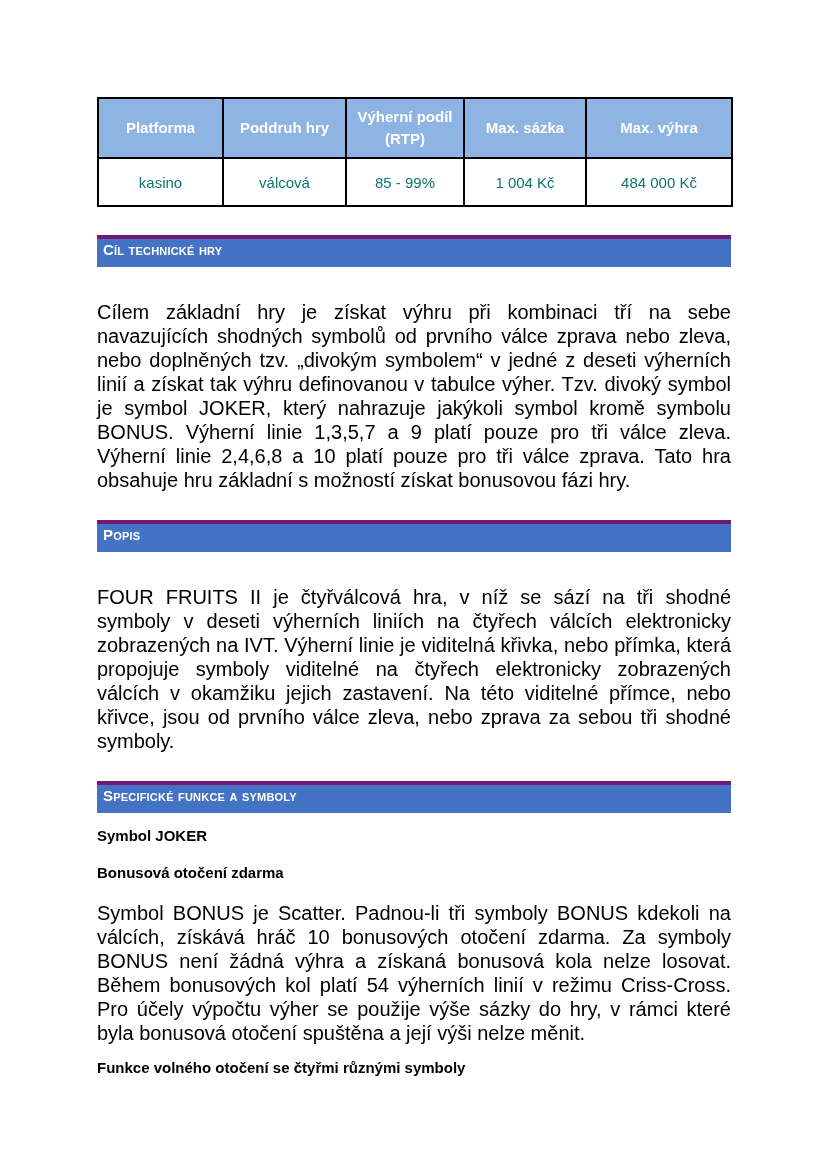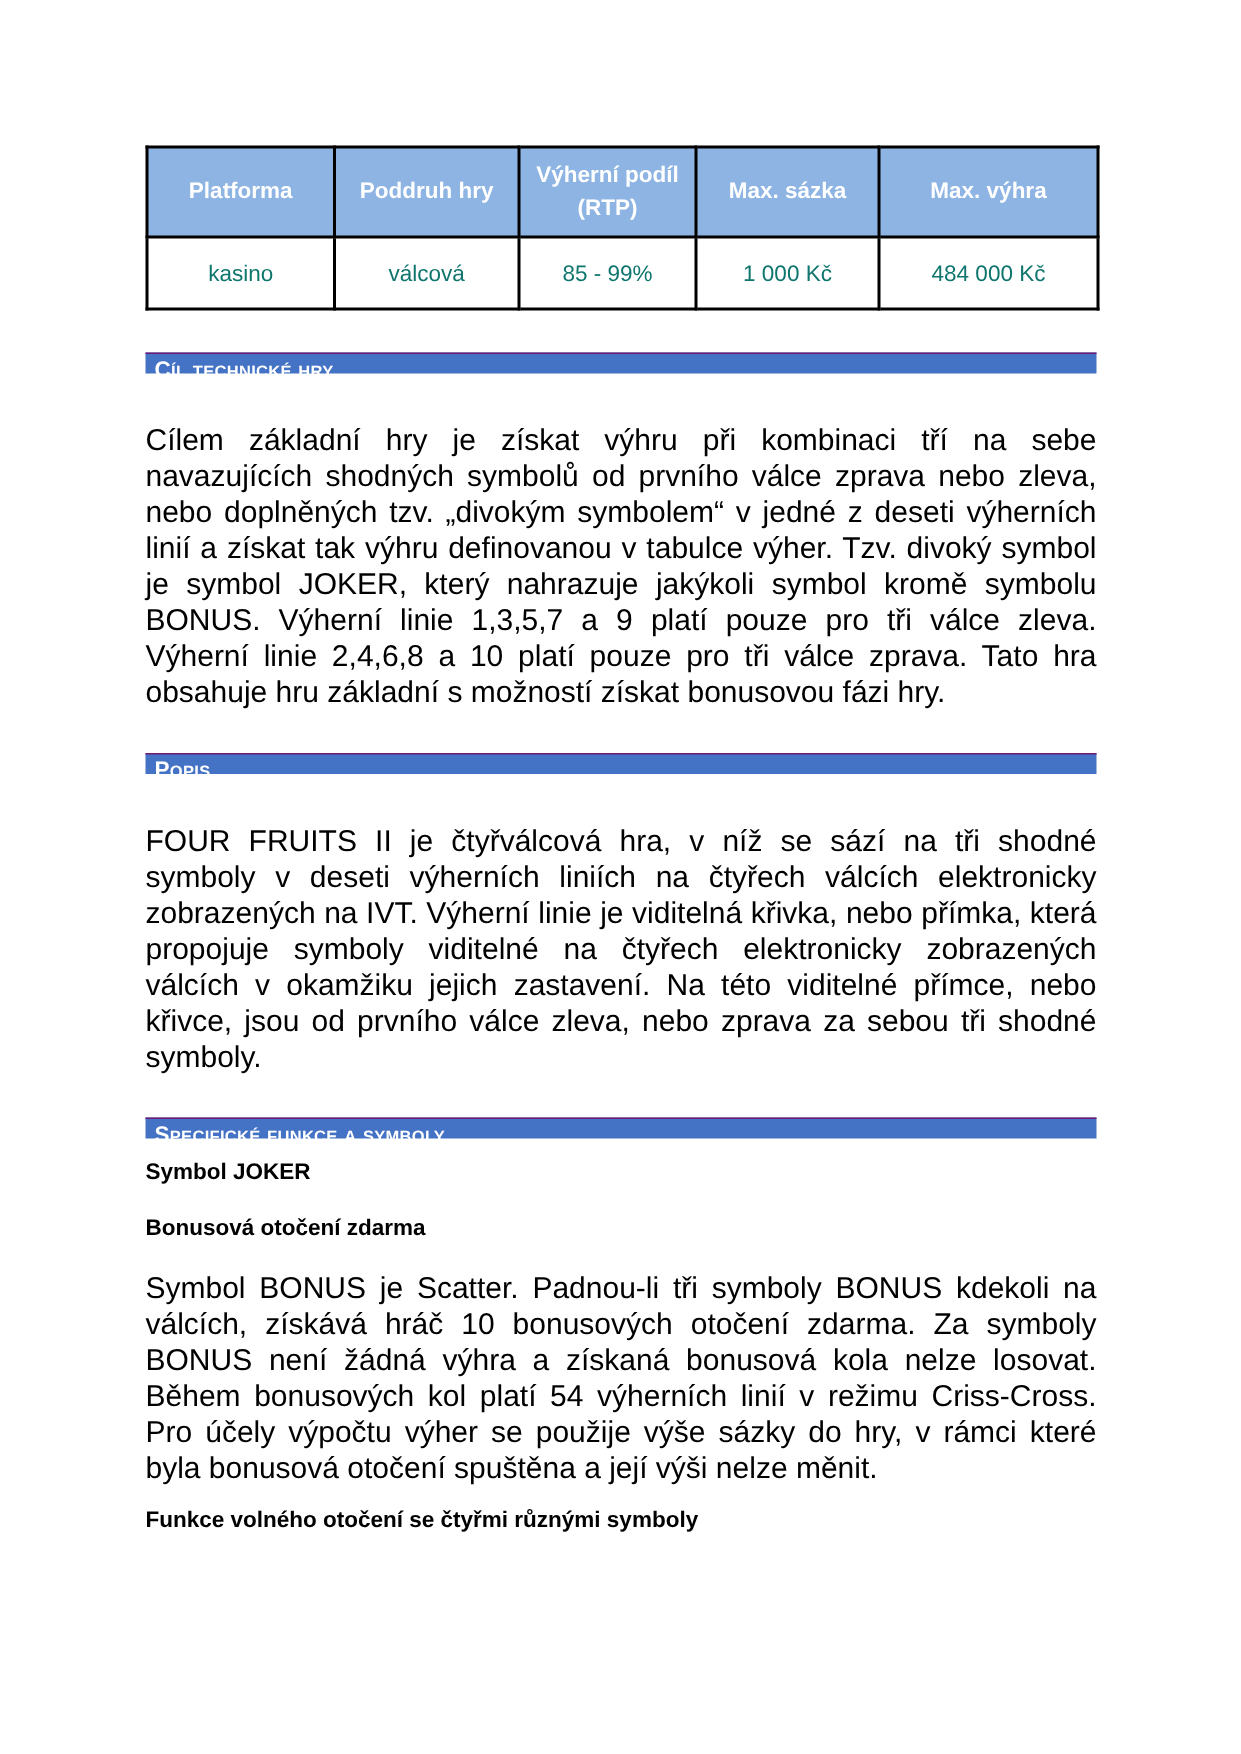--- a/index.html
+++ b/index.html
@@ -40,27 +40,27 @@
   }
   table.info-table td {
     background: #ffffff;
     color: #0f766e;
     height: 48px;
     font-weight: normal;
   }
   
   .section-bar {
     background: #4472C4;
-    border-top: 1px solid #701a75;
+    border-top: 4px solid #701a75;
     color: #ffffff;
     font-weight: bold;
     font-variant: small-caps;
     font-size: 15px;
     letter-spacing: 0.2px;
-    height: 14px;
+    height: 32px;
     line-height: 22px;
     padding-left: 6px;
     margin: 28px 0 33px 0;
   }
   .section-bar.tight { margin-bottom: 8px; }
   
   p.body-text {
     font-size: 20px;
     line-height: 24px;
     text-align: justify;
@@ -92,21 +92,21 @@
         <th>Výherní podíl (RTP)</th>
         <th>Max. sázka</th>
         <th>Max. výhra</th>
       </tr>
     </thead>
     <tbody>
       <tr>
         <td>kasino</td>
         <td>válcová</td>
         <td>85 - 99%</td>
-        <td>1 000 Kč</td>
+        <td>1 004 Kč</td>
         <td>484 000 Kč</td>
       </tr>
     </tbody>
   </table>
 
   <div class="section-bar">Cíl technické hry</div>
   <p class="body-text">Cílem základní hry je získat výhru při kombinaci tří na sebe navazujících shodných symbolů od prvního válce zprava nebo zleva, nebo doplněných tzv. „divokým symbolem“ v jedné z deseti výherních linií a získat tak výhru definovanou v tabulce výher. Tzv. divoký symbol je symbol JOKER, který nahrazuje jakýkoli symbol kromě symbolu BONUS. Výherní linie 1,3,5,7 a 9 platí pouze pro tři válce zleva. Výherní linie 2,4,6,8 a 10 platí pouze pro tři válce zprava. Tato hra obsahuje hru základní s možností získat bonusovou fázi hry.</p>
 
   <div class="section-bar">Popis</div>
   <p class="body-text">FOUR FRUITS II je čtyřválcová hra, v níž se sází na tři shodné symboly v deseti výherních liniích na čtyřech válcích elektronicky zobrazených na IVT. Výherní linie je viditelná křivka, nebo přímka, která propojuje symboly viditelné na čtyřech elektronicky zobrazených válcích v okamžiku jejich zastavení. Na této viditelné přímce, nebo křivce, jsou od prvního válce zleva, nebo zprava za sebou tři shodné symboly.</p>

